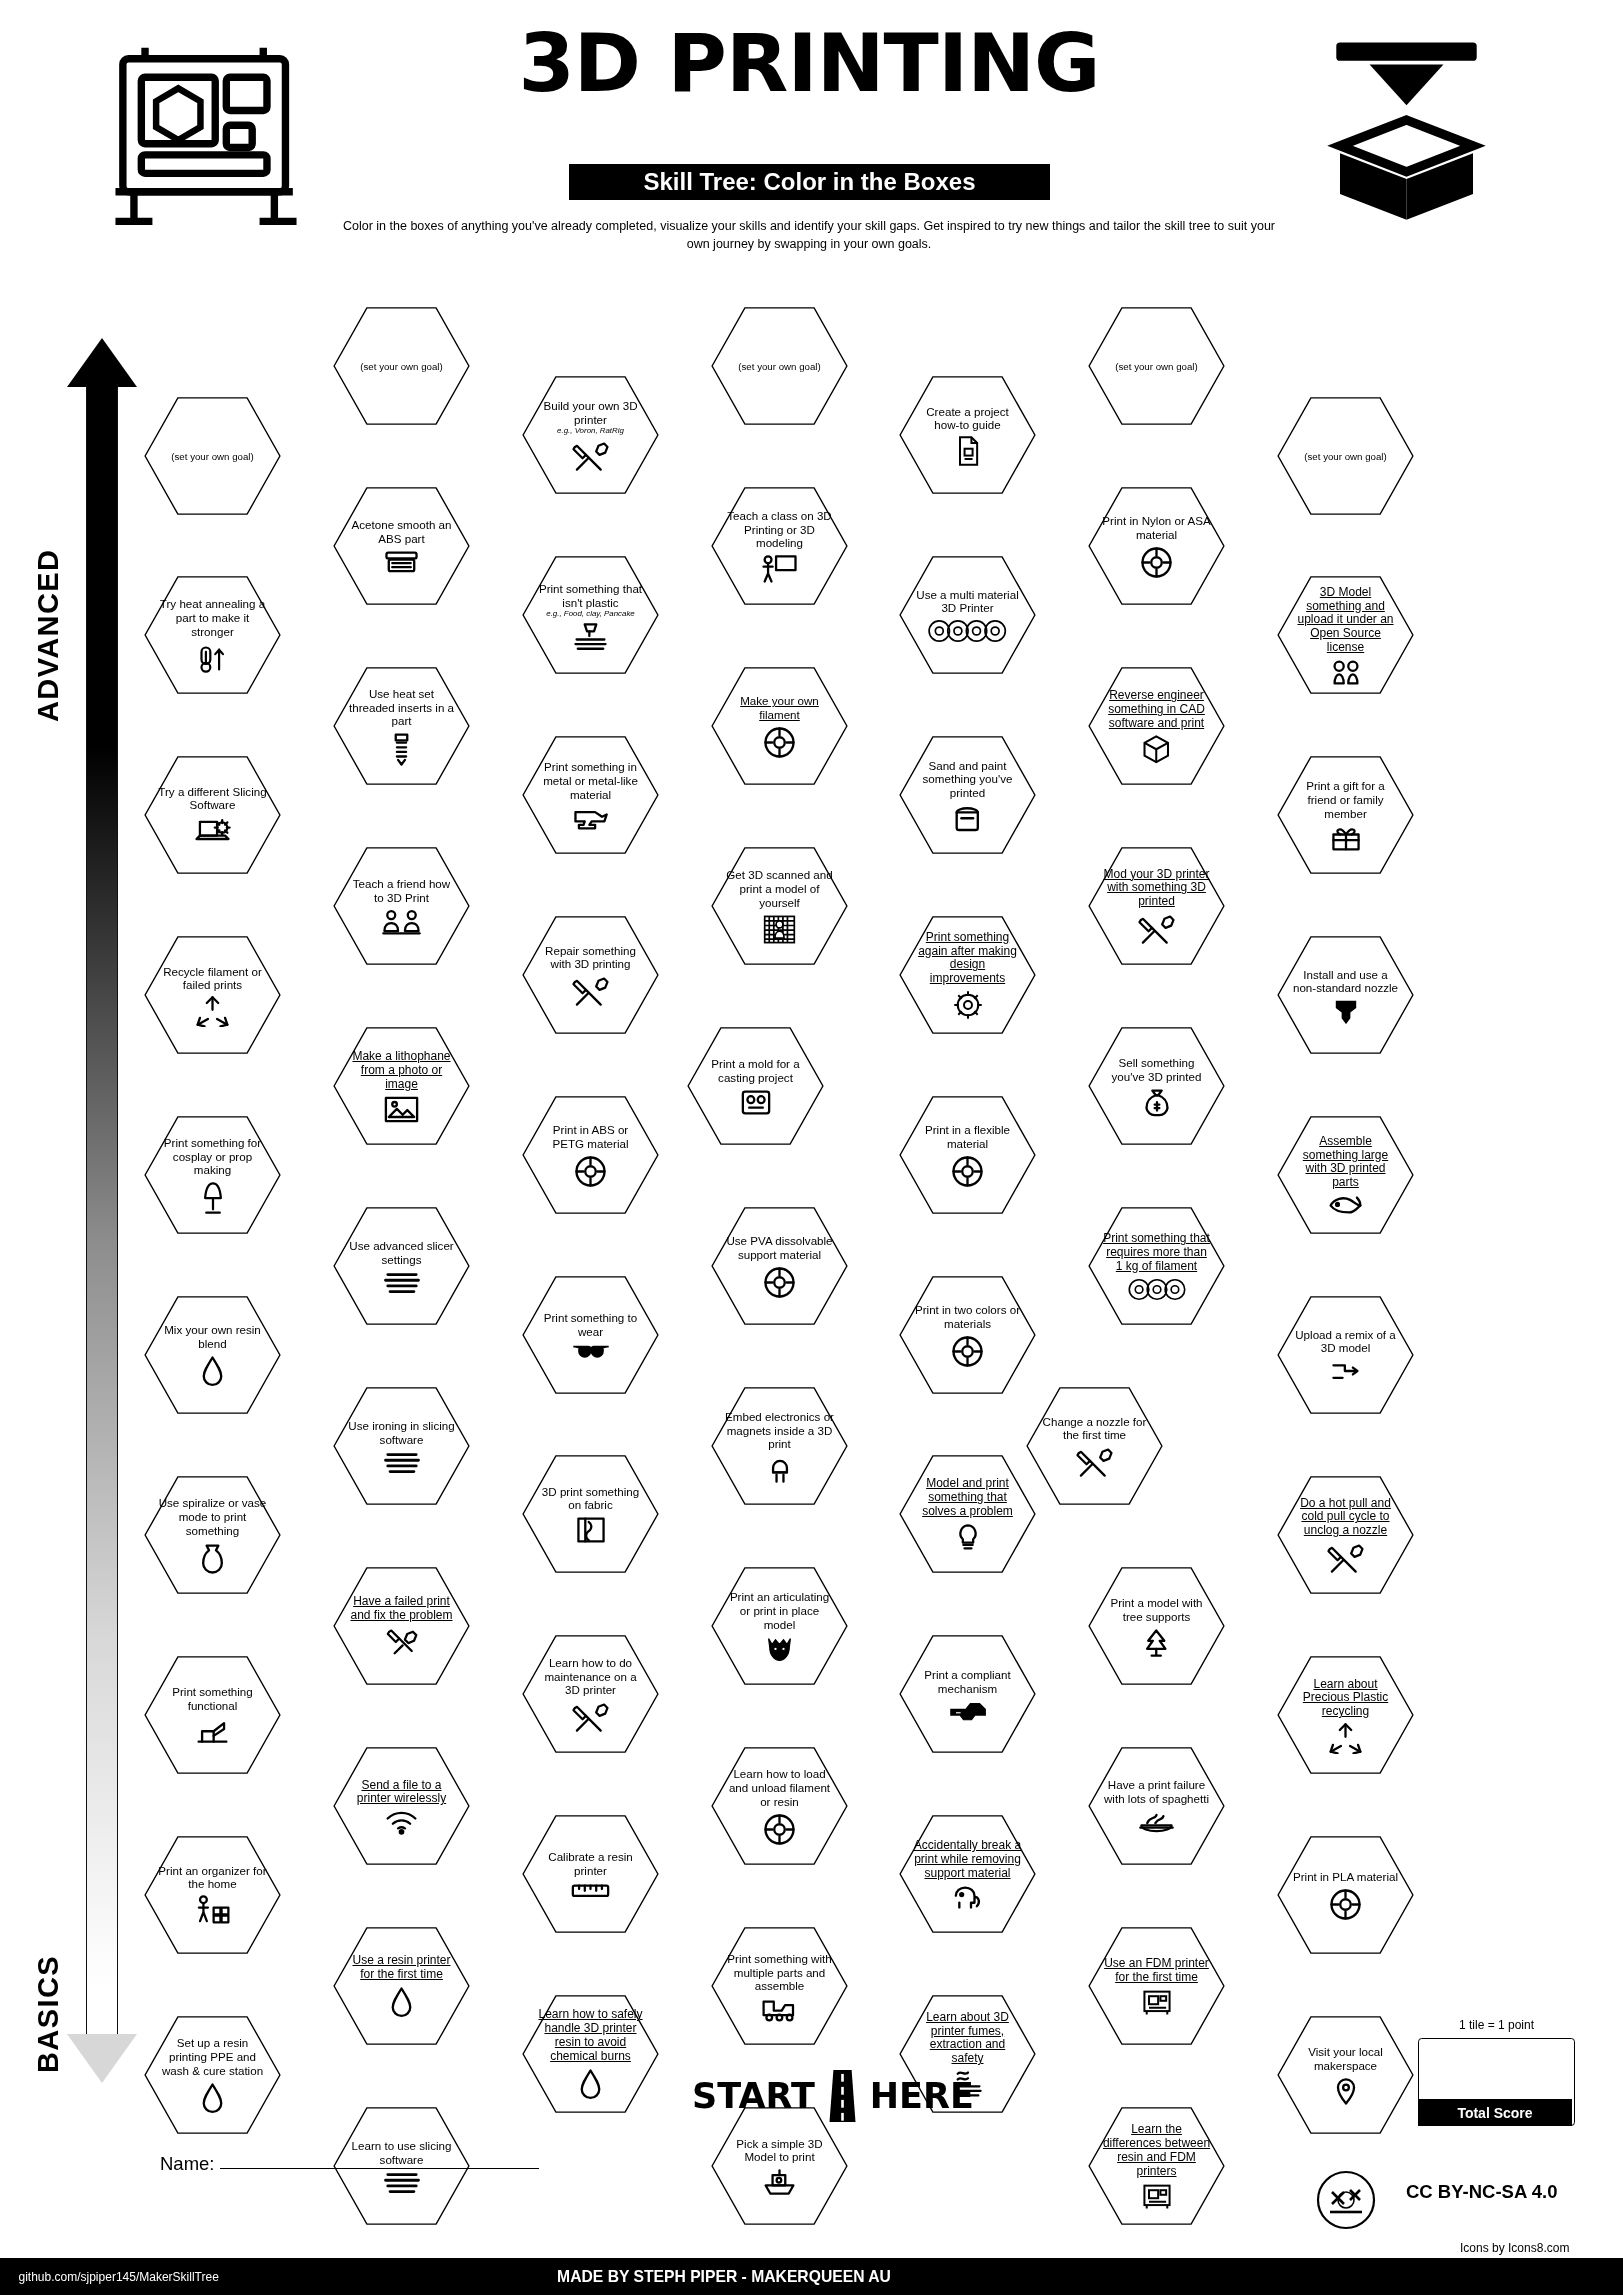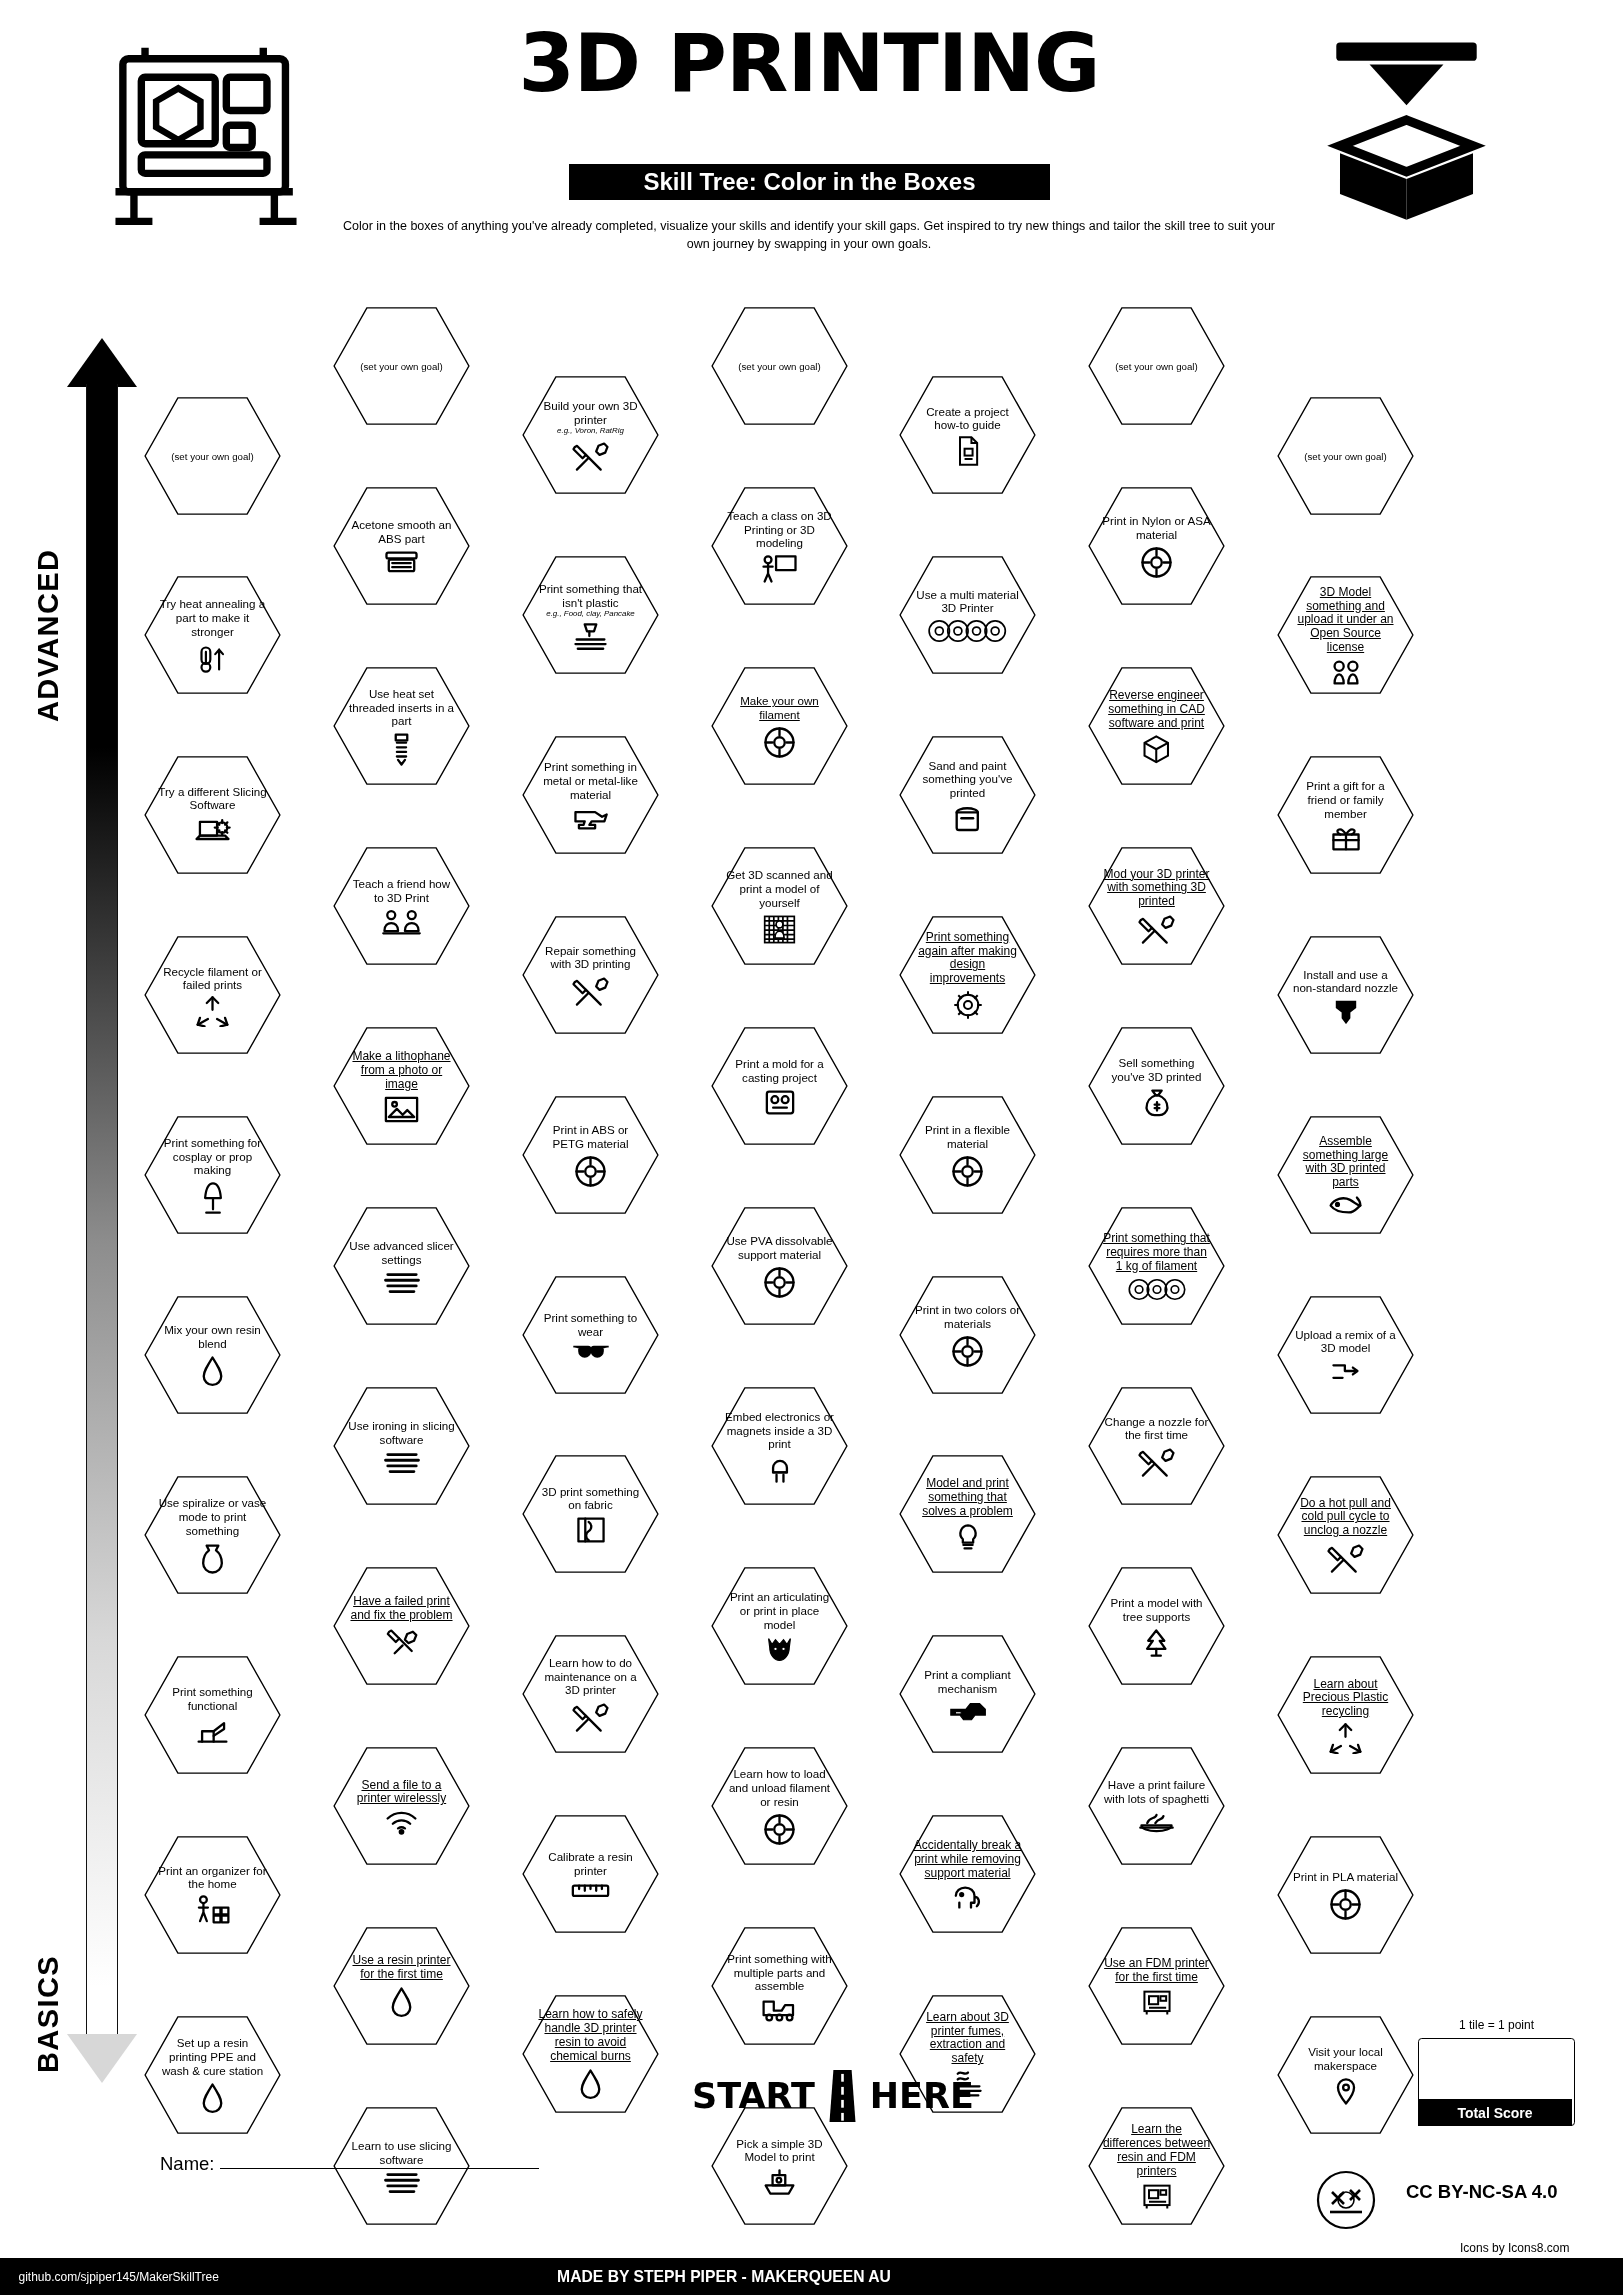--- a/index.html
+++ b/index.html
@@ -656,21 +656,21 @@
           <svg class="i" viewBox="0 0 64 58" width="37" height="33" stroke="#000" fill="none" stroke-width="3">
             <rect x="6" y="6" width="52" height="46"></rect>
             <path d="M14 6 v46 M22 6 v46 M30 6 v46 M38 6 v46 M46 6 v46"></path>
             <path d="M6 14 h52 M6 22 h52 M6 30 h52 M6 38 h52 M6 46 h52"></path>
             <circle cx="32" cy="20" r="6" fill="#fff"></circle>
             <path d="M24 44 c0-8 4-12 8-12 s8 4 8 12z" fill="#fff"></path>
           </svg>
         </div>
       </div>
     </div>
-    <div class="hex" style="left: 710px; top: 1026px;">
+    <div class="hex" style="left: 686px; top: 1026px;">
       <svg class="shape" viewBox="0 0 300 260" width="139" height="120">
     <polygon points="75,4 225,4 296,130 225,256 75,256 4,130" fill="#ffffff" stroke="#000" stroke-width="3"></polygon>
   </svg>
       <div class="inner">
         <div class="lbl">Print a mold for a casting project</div>
         <div class="ico">
           <svg class="i" viewBox="0 0 56 50" width="32" height="29" stroke="#000" fill="none" stroke-width="4" stroke-linecap="round" stroke-linejoin="round">
             <rect x="5" y="6" width="46" height="38" rx="4"></rect>
             <circle cx="19" cy="20" r="6"></circle>
             <circle cx="37" cy="20" r="6"></circle>
@@ -1004,21 +1004,21 @@
             <circle cx="22" cy="23" r="18"></circle>
             <circle cx="22" cy="23" r="7"></circle>
             <circle cx="55" cy="23" r="18"></circle>
             <circle cx="55" cy="23" r="7"></circle>
             <circle cx="88" cy="23" r="18"></circle>
             <circle cx="88" cy="23" r="7"></circle>
           </svg>
         </div>
       </div>
     </div>
-    <div class="hex" style="left: 1087px; top: 1386px;">
+    <div class="hex" style="left: 1025px; top: 1386px;">
       <svg class="shape" viewBox="0 0 300 260" width="139" height="120">
     <polygon points="75,4 225,4 296,130 225,256 75,256 4,130" fill="#ffffff" stroke="#000" stroke-width="3"></polygon>
   </svg>
       <div class="inner">
         <div class="lbl">Change a nozzle for the first time</div>
         <div class="ico">
           <svg class="i" viewBox="0 0 64 60" width="37" height="34" stroke="#000" fill="none" stroke-width="4" stroke-linecap="round" stroke-linejoin="round">
             <path d="M8 12 l16 16 -6 6 -16-16 a9 9 0 0 1 6-6z"></path>
             <path d="M24 28 l26 26"></path>
             <path d="M56 8 l-10 4 -4 10 6 6 10-4 4-10z"></path>

